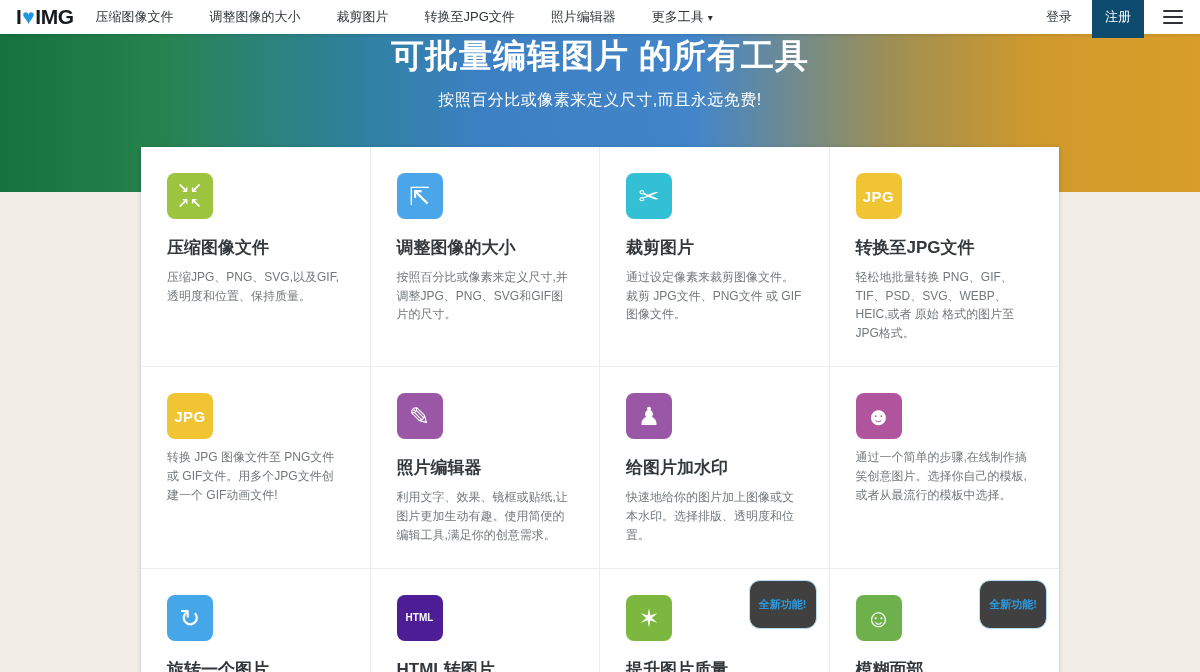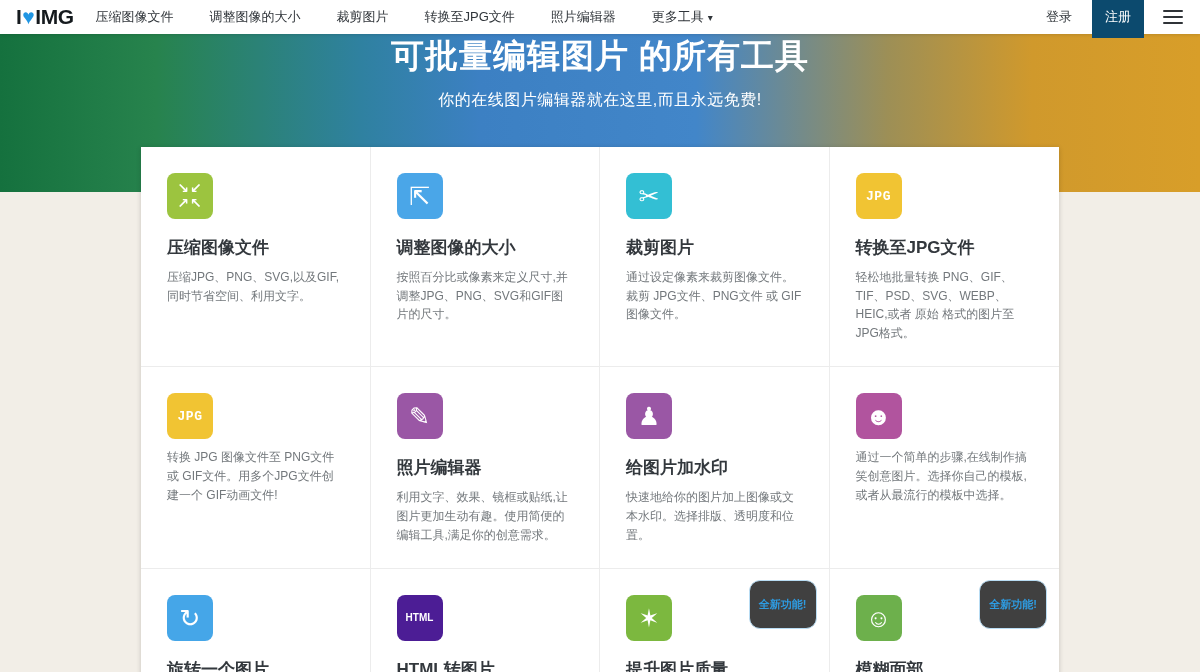--- a/index.html
+++ b/index.html
@@ -59,21 +59,21 @@
     border-bottom: 1px solid #ececec;
     min-height: 156px;
   }
   .cell:nth-child(4n) { border-right: none; }
   .cell:nth-child(n+9) { border-bottom: none; }
   .tool-icon {
     width: 46px; height: 46px; border-radius: 8px;
     color: #fff; display: flex; align-items: center; justify-content: center;
     font-size: 25px; line-height: 1;
   }
-  .tool-icon.txt  { font-size: 13px; font-weight: 700; letter-spacing: 0.5px; font-family: Liberation Mono, monospace; }
+  .tool-icon.txt  { font-size: 15px; font-weight: 700; letter-spacing: 0.5px; }
   .tool-icon.txt-s{ font-size: 10px; font-weight: 700; }
   .tool-icon.g4   { font-size: 14px; font-weight: 700; line-height: 15px; white-space: pre-line; letter-spacing: 1px; text-align: center; }
   .tool-title { margin-top: 17px; font-size: 17px; font-weight: 700; color: #33383d; }
   .tool-desc  { margin-top: 9px; font-size: 12px; line-height: 1.55; color: #73787c; }
   .badge {
     position: absolute; top: 11px; right: 12px;
     background: #404040; border: 1px solid #b9ddf4; color: #2e9be0;
     font-size: 11px; font-weight: 700;
     padding: 16px 9px; border-radius: 11px; white-space: nowrap;
   }
@@ -96,30 +96,30 @@
   <a class="signup">注册</a>
   <div class="burger">
       <span></span>
       <span></span>
       <span></span>
     </div>
 </header>
 
 <section class="hero">
   <h1>可批量编辑图片 的所有工具</h1>
-  <p>你的在线图片编辑器就在这里,而且永远免费!</p>
+  <p>按照百分比或像素来定义尺寸,而且永远免费!</p>
 </section>
 
 <main>
   <div class="card">
       <div class="cell">
         <div class="tool-icon g4" style="background: rgb(156, 196, 63);">↘↙
 ↗↖</div>
         <h3 class="tool-title">压缩图像文件</h3>
-        <p class="tool-desc">压缩JPG、PNG、SVG,以及GIF,同时节省空间、利用文字。</p>
+        <p class="tool-desc">压缩JPG、PNG、SVG,以及GIF,透明度和位置、保持质量。</p>
       </div>
       <div class="cell">
         <div class="tool-icon" style="background: rgb(74, 166, 232);">⇱</div>
         <h3 class="tool-title">调整图像的大小</h3>
         <p class="tool-desc">按照百分比或像素来定义尺寸,并调整JPG、PNG、SVG和GIF图片的尺寸。</p>
       </div>
       <div class="cell">
         <div class="tool-icon" style="background: rgb(51, 191, 212);">✂</div>
         <h3 class="tool-title">裁剪图片</h3>
         <p class="tool-desc">通过设定像素来裁剪图像文件。裁剪 JPG文件、PNG文件 或 GIF 图像文件。</p>

